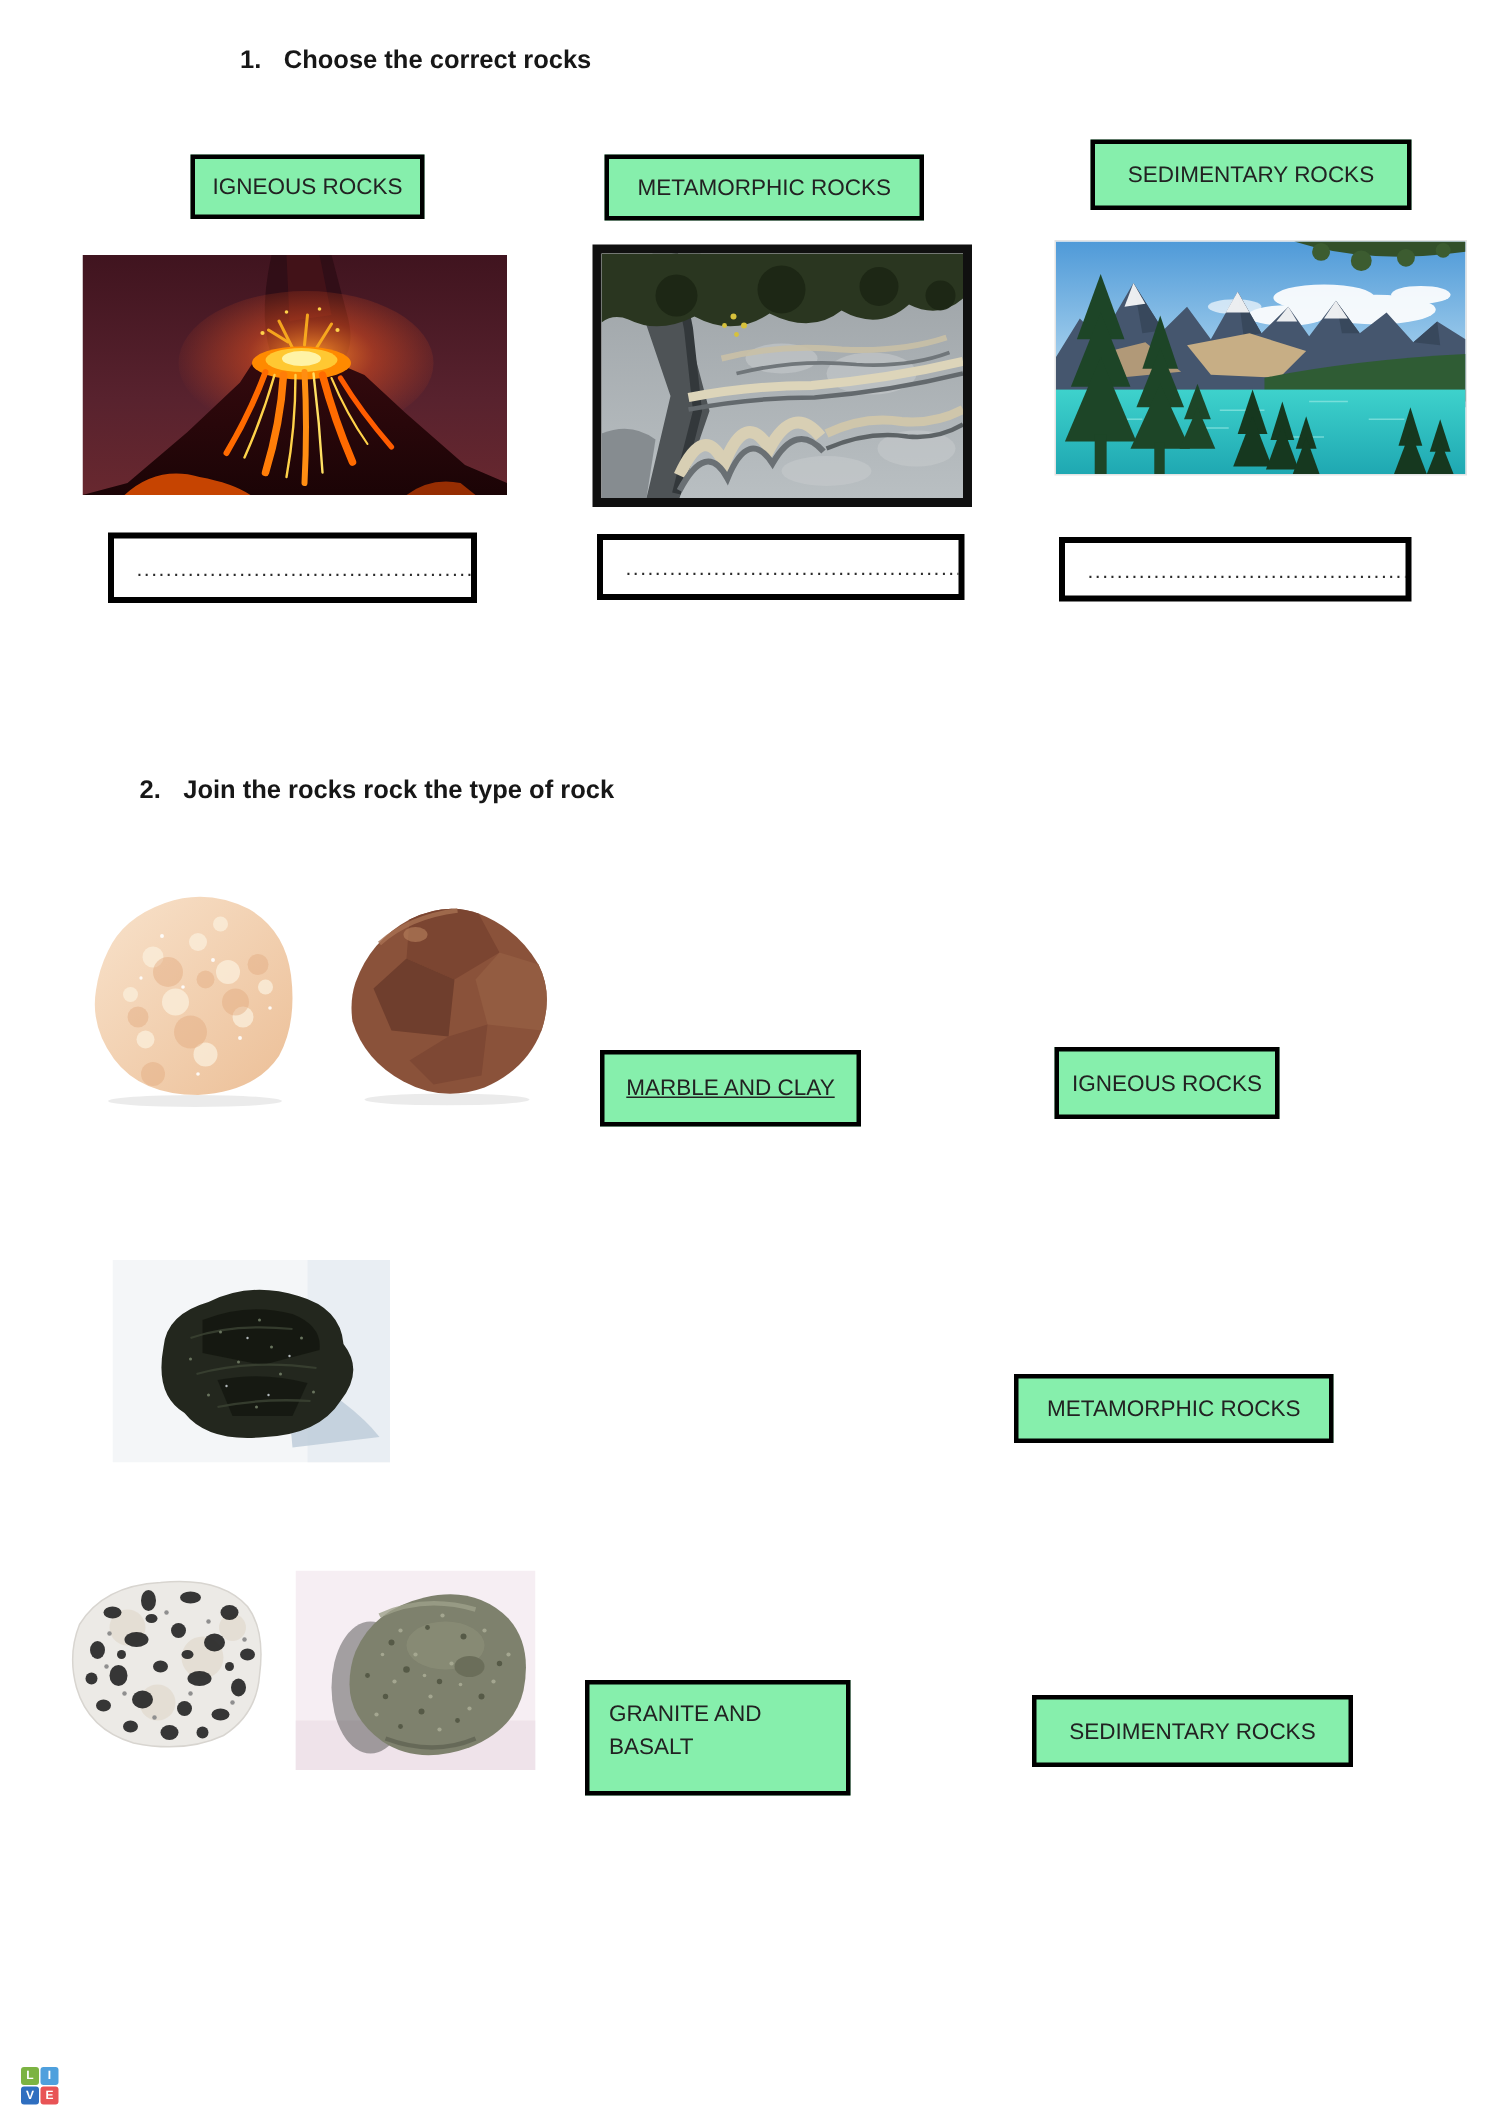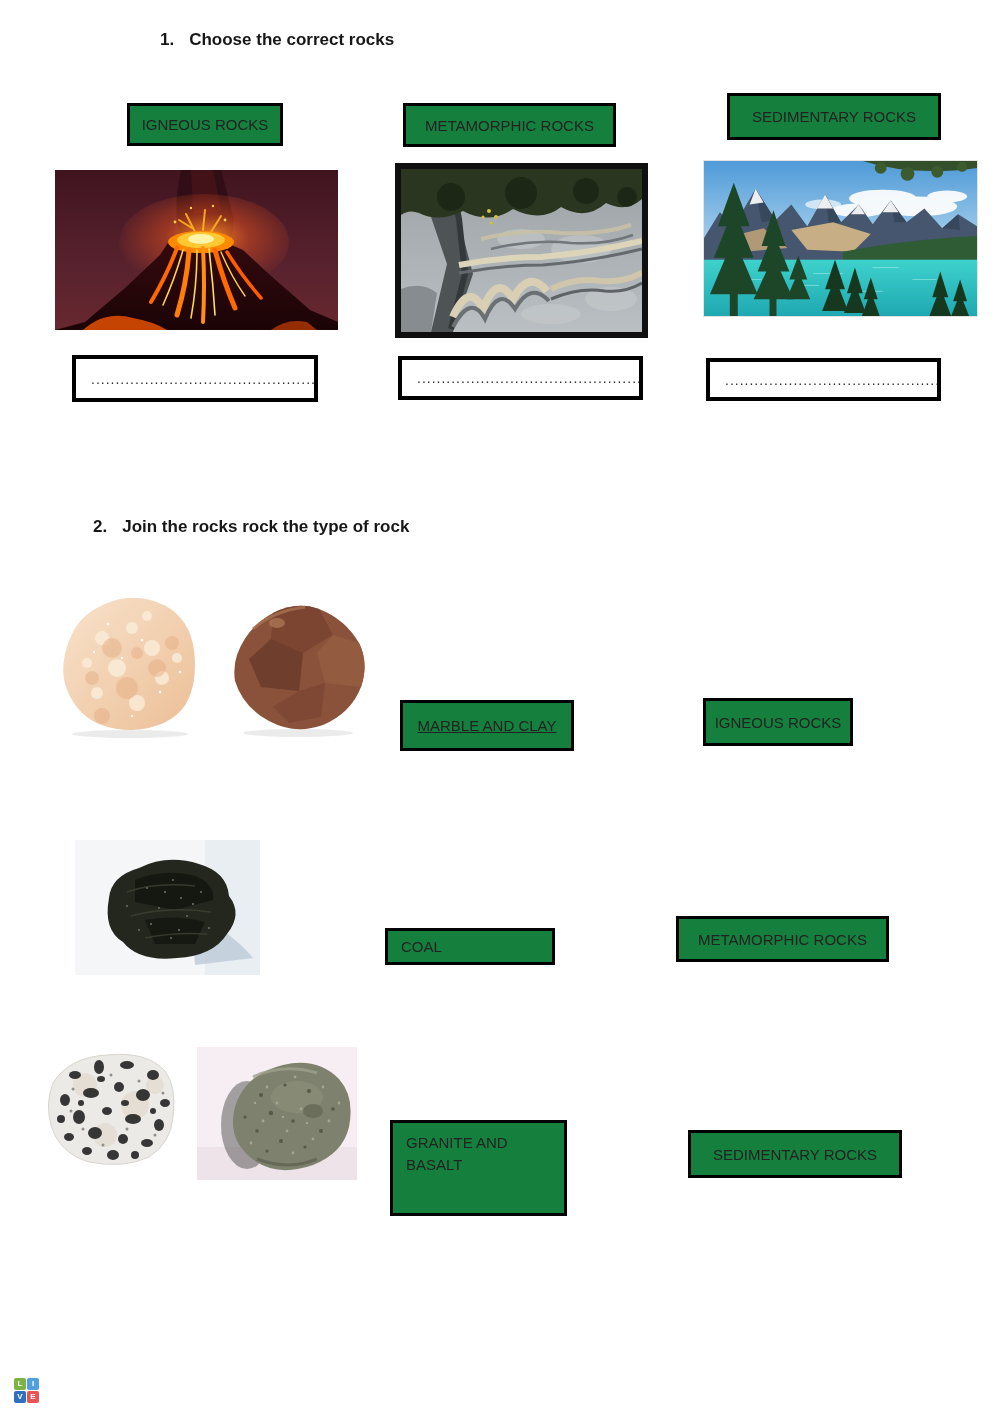--- a/index.html
+++ b/index.html
@@ -1,20 +1,20 @@
 <!DOCTYPE html>
 <html><head>
 <meta charset="utf-8">
 <style>
   html,body{margin:0;padding:0;background:#fff;}
   .page{position:relative;width:1000px;height:1413px;background:#ffffff;
         font-family:"Liberation Sans",sans-serif;overflow:hidden;}
   .abs{position:absolute;}
   .q-title{display:flex;gap:15px;font-weight:bold;font-size:17px;color:#171717;}
-  .label-box{border:3px solid #000;background:#15803d;display:flex;align-items:center;
+  .label-box{border:3px solid #000;background:#86efac;display:flex;align-items:center;
              justify-content:center;text-align:center;font-size:15px;color:#222;
              box-sizing:border-box;}
   .label-box.align-left{justify-content:flex-start;text-align:left;padding-left:13px;}
   .label-box.align-topleft{justify-content:flex-start;align-items:flex-start;
              text-align:left;padding:9px 0 0 13px;}
   .wrap-narrow{display:inline-block;max-width:122px;line-height:1.45;}
   .answer-box{border:4px solid #000;background:#fff;display:flex;align-items:center;
               overflow:hidden;box-sizing:border-box;}
   .dots{font-size:14px;letter-spacing:1px;color:#2b2b2b;padding-left:15px;
         white-space:nowrap;overflow:hidden;}
@@ -330,23 +330,20 @@
       </g>
       <g fill="#cfd6da" opacity="0.85">
         <circle cx="90" cy="52" r="0.8"></circle>
           <circle cx="118" cy="64" r="0.8"></circle>
           <circle cx="76" cy="84" r="0.8"></circle>
           <circle cx="104" cy="90" r="0.8"></circle>
       </g>
     </svg>
   </div>
 
-  <div class="abs label-box align-left" style="left:385px;top:928px;width:170px;height:37px;">
-    <span>COAL</span>
-  </div>
   <div class="abs label-box" style="left:676px;top:916px;width:213px;height:46px;">
     <span>METAMORPHIC ROCKS</span>
   </div>
 
   <div class="abs photo" style="left:35px;top:1045px;width:150px;height:125px;">
     <svg viewBox="0 0 150 125">
       <path d="M18,38 Q34,12 72,10 Q112,6 130,26 Q142,42 138,72 Q136,98 114,112 Q88,124 54,117 Q24,108 16,80 Q10,58 18,38 Z" fill="#eceae6" stroke="#d8d5d0"></path>
       <g fill="#ddd3c4" opacity="0.5">
         <circle cx="50" cy="40" r="12"></circle>
           <circle cx="100" cy="60" r="14"></circle>
@@ -430,21 +427,21 @@
         <circle cx="54" cy="96" r="1.4"></circle>
           <circle cx="96" cy="106" r="1.4"></circle>
           <circle cx="142" cy="56" r="1.4"></circle>
         <circle cx="58" cy="56" r="1.2"></circle>
           <circle cx="110" cy="76" r="1.2"></circle>
           <circle cx="86" cy="70" r="1.2"></circle>
       </g>
     </svg>
   </div>
 
-  <div class="abs label-box align-topleft" style="left:390px;top:1120px;width:177px;height:96px;">
+  <div class="abs label-box align-topleft" style="left:390px;top:1120px;width:177px;height:77px;">
     <span class="wrap-narrow">GRANITE AND BASALT</span>
   </div>
   <div class="abs label-box" style="left:688px;top:1130px;width:214px;height:48px;">
     <span>SEDIMENTARY ROCKS</span>
   </div>
 
   <div class="abs logo" style="left:14px;top:1378px;">
     <div class="logo-grid">
       <span class="logo-sq" style="background: rgb(124, 179, 66);">L</span>
       <span class="logo-sq" style="background: rgb(79, 160, 221);">I</span>

